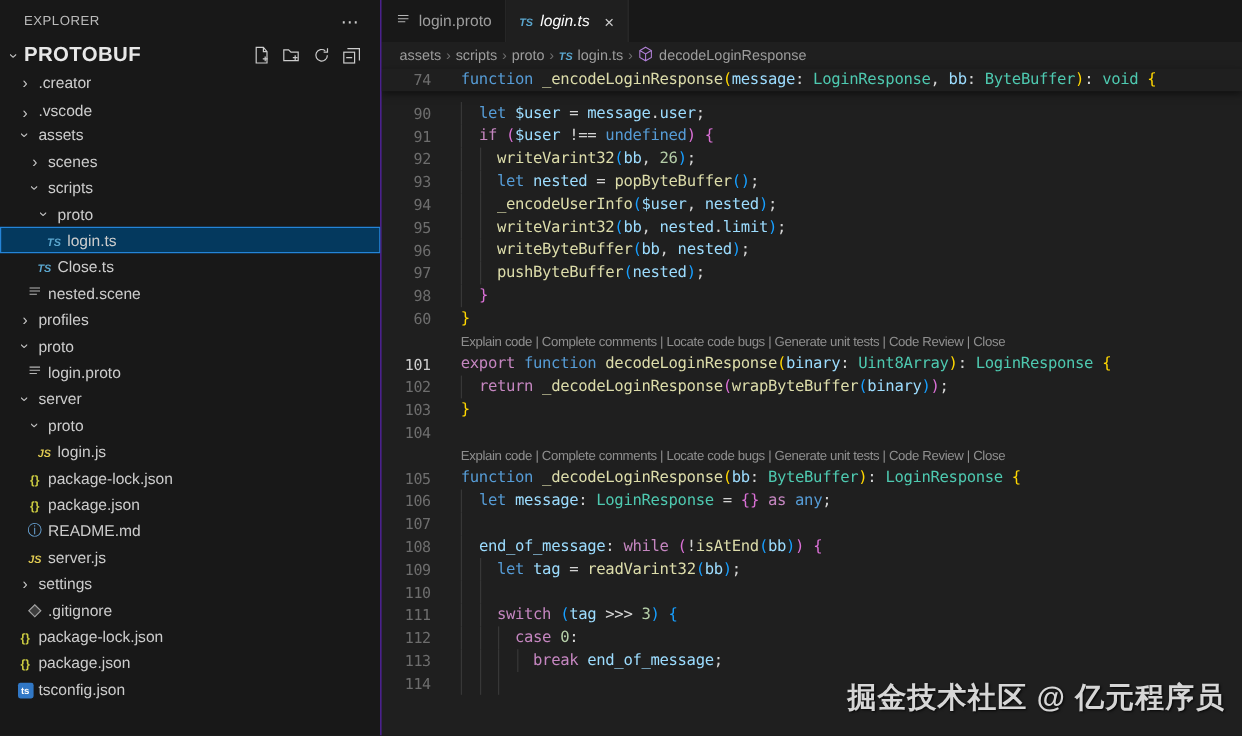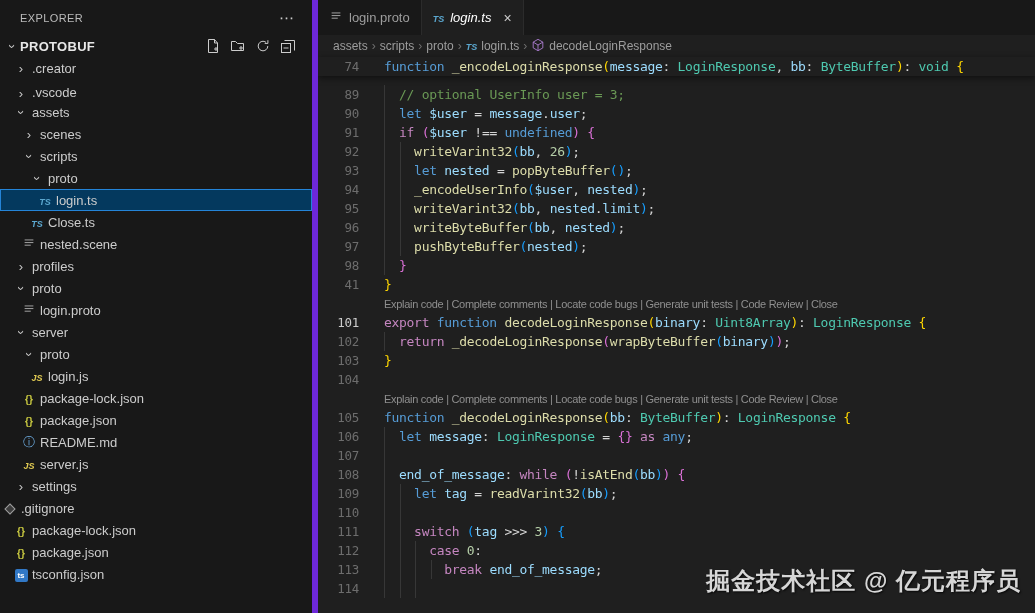--- a/index.html
+++ b/index.html
@@ -1,28 +1,28 @@
 <!DOCTYPE html>
 <html><head>
 <meta charset="utf-8">
 <style>
   * { margin:0; padding:0; box-sizing:border-box; }
   html,body { width:1035px; height:613px; overflow:hidden; background:#1f1f1f;
     font-family:"Liberation Sans", sans-serif; }
   .app { display:flex; width:1035px; height:613px; position:relative; }
 
   
-  .sidebar { width:318px; height:613px; background:#181818; border-right:6px solid #6d28d9;
+  .sidebar { width:318px; height:613px; background:#181818; border-right:1px solid #6d28d9;
     color:#cccccc; flex:none; overflow:hidden; }
   .sb-header { height:35px; display:flex; align-items:center; padding:0 14px 0 20px; }
   .sb-title { font-size:11px; letter-spacing:.4px; color:#bbbbbb; }
   .more-actions { margin-left:auto; color:#cccccc; font-size:15px; cursor:pointer; padding:0 4px; }
   .more-actions::before { content:"\22EF"; }
   .sb-section { height:22px; display:flex; align-items:center; padding:0 16px 0 4px; }
-  .sb-section .lbl { font-size:13px; font-weight:bold; color:#e7e7e7; letter-spacing:.3px; }
+  .sb-section .lbl { font-size:17px; font-weight:bold; color:#e7e7e7; letter-spacing:.3px; }
   .sb-actions { margin-left:auto; display:flex; gap:9px; align-items:center; }
   .sb-actions .act { width:16px; height:16px; display:inline-flex; cursor:pointer; }
   .sb-actions svg { width:16px; height:16px; }
 
   .tree { width:100%; }
   .row { height:22px; display:flex; align-items:center; font-size:13px; color:#cccccc;
     cursor:pointer; white-space:nowrap; border:1px solid transparent; }
   .row.sel { background:#04395e; border:1px solid #2484d8; }
   .slot { width:16px; flex:none; display:inline-flex; align-items:center; justify-content:center; }
   .twisty { display:inline-flex; font-size:13px; color:#c5c5c5; line-height:1; }
@@ -238,21 +238,21 @@
             <span><span class="ic-js">JS</span></span>
           </span>
           <span class="lbl">server.js</span>
         </div>
         <div class="row" style="padding-left: 12px;">
           <span class="slot">
             <span class="twisty"></span>
           </span>
           <span class="lbl">settings</span>
         </div>
-        <div class="row" style="padding-left: 1px;">
+        <div class="row" style="padding-left: 20px;">
           <span class="slot">
             <span><span class="ic-git"></span></span>
           </span>
           <span class="lbl">.gitignore</span>
         </div>
         <div class="row" style="padding-left: 12px;">
           <span class="slot">
             <span><span class="ic-json">{}</span></span>
           </span>
           <span class="lbl">package-lock.json</span>
@@ -309,31 +309,30 @@
                 <path d="M8 1.5l5.5 3.2v6.6L8 14.5l-5.5-3.2V4.7z M2.5 4.7L8 8l5.5-3.3 M8 8v6.5" fill="none" stroke="#b180d7"></path>
               </svg></span></span>
           <span>decodeLoginResponse</span>
         </span>
       </div>
     <div class="sticky code-font">
         <div class="cl"><span class="ln">74</span><span class="lc"><span style="color: rgb(86, 156, 214);">function </span><span style="color: rgb(220, 220, 170);">_encodeLoginResponse</span><span style="color: rgb(255, 215, 0);">(</span><span style="color: rgb(156, 220, 254);">message</span><span style="color: rgb(212, 212, 212);">: </span><span style="color: rgb(78, 201, 176);">LoginResponse</span><span style="color: rgb(212, 212, 212);">, </span><span style="color: rgb(156, 220, 254);">bb</span><span style="color: rgb(212, 212, 212);">: </span><span style="color: rgb(78, 201, 176);">ByteBuffer</span><span style="color: rgb(255, 215, 0);">)</span><span style="color: rgb(212, 212, 212);">: </span><span style="color: rgb(78, 201, 176);">void </span><span style="color: rgb(255, 215, 0);">{</span></span></div>
       </div>
     <div class="spacer"></div>
     <div class="code-area code-font">
-        <div class="cl"><span class="ln">89</span><span class="lc"><span class="guide" style="left: 0ch;"></span><span style="color: rgb(212, 212, 212);">  </span><span style="color: rgb(106, 153, 85);">// optional UserInfo user = 3;</span></span></div>
         <div class="cl"><span class="ln">90</span><span class="lc"><span class="guide" style="left: 0ch;"></span><span style="color: rgb(212, 212, 212);">  </span><span style="color: rgb(86, 156, 214);">let </span><span style="color: rgb(156, 220, 254);">$user</span><span style="color: rgb(212, 212, 212);"> = </span><span style="color: rgb(156, 220, 254);">message</span><span style="color: rgb(212, 212, 212);">.</span><span style="color: rgb(156, 220, 254);">user</span><span style="color: rgb(212, 212, 212);">;</span></span></div>
         <div class="cl"><span class="ln">91</span><span class="lc"><span class="guide" style="left: 0ch;"></span><span style="color: rgb(212, 212, 212);">  </span><span style="color: rgb(197, 134, 192);">if </span><span style="color: rgb(218, 112, 214);">(</span><span style="color: rgb(156, 220, 254);">$user</span><span style="color: rgb(212, 212, 212);"> !== </span><span style="color: rgb(86, 156, 214);">undefined</span><span style="color: rgb(218, 112, 214);">)</span><span style="color: rgb(212, 212, 212);"> </span><span style="color: rgb(218, 112, 214);">{</span></span></div>
         <div class="cl"><span class="ln">92</span><span class="lc"><span class="guide" style="left: 0ch;"></span><span class="guide" style="left: 2ch;"></span><span style="color: rgb(212, 212, 212);">    </span><span style="color: rgb(220, 220, 170);">writeVarint32</span><span style="color: rgb(23, 159, 255);">(</span><span style="color: rgb(156, 220, 254);">bb</span><span style="color: rgb(212, 212, 212);">, </span><span style="color: rgb(181, 206, 168);">26</span><span style="color: rgb(23, 159, 255);">)</span><span style="color: rgb(212, 212, 212);">;</span></span></div>
         <div class="cl"><span class="ln">93</span><span class="lc"><span class="guide" style="left: 0ch;"></span><span class="guide" style="left: 2ch;"></span><span style="color: rgb(212, 212, 212);">    </span><span style="color: rgb(86, 156, 214);">let </span><span style="color: rgb(156, 220, 254);">nested</span><span style="color: rgb(212, 212, 212);"> = </span><span style="color: rgb(220, 220, 170);">popByteBuffer</span><span style="color: rgb(23, 159, 255);">(</span><span style="color: rgb(23, 159, 255);">)</span><span style="color: rgb(212, 212, 212);">;</span></span></div>
         <div class="cl"><span class="ln">94</span><span class="lc"><span class="guide" style="left: 0ch;"></span><span class="guide" style="left: 2ch;"></span><span style="color: rgb(212, 212, 212);">    </span><span style="color: rgb(220, 220, 170);">_encodeUserInfo</span><span style="color: rgb(23, 159, 255);">(</span><span style="color: rgb(156, 220, 254);">$user</span><span style="color: rgb(212, 212, 212);">, </span><span style="color: rgb(156, 220, 254);">nested</span><span style="color: rgb(23, 159, 255);">)</span><span style="color: rgb(212, 212, 212);">;</span></span></div>
         <div class="cl"><span class="ln">95</span><span class="lc"><span class="guide" style="left: 0ch;"></span><span class="guide" style="left: 2ch;"></span><span style="color: rgb(212, 212, 212);">    </span><span style="color: rgb(220, 220, 170);">writeVarint32</span><span style="color: rgb(23, 159, 255);">(</span><span style="color: rgb(156, 220, 254);">bb</span><span style="color: rgb(212, 212, 212);">, </span><span style="color: rgb(156, 220, 254);">nested</span><span style="color: rgb(212, 212, 212);">.</span><span style="color: rgb(156, 220, 254);">limit</span><span style="color: rgb(23, 159, 255);">)</span><span style="color: rgb(212, 212, 212);">;</span></span></div>
         <div class="cl"><span class="ln">96</span><span class="lc"><span class="guide" style="left: 0ch;"></span><span class="guide" style="left: 2ch;"></span><span style="color: rgb(212, 212, 212);">    </span><span style="color: rgb(220, 220, 170);">writeByteBuffer</span><span style="color: rgb(23, 159, 255);">(</span><span style="color: rgb(156, 220, 254);">bb</span><span style="color: rgb(212, 212, 212);">, </span><span style="color: rgb(156, 220, 254);">nested</span><span style="color: rgb(23, 159, 255);">)</span><span style="color: rgb(212, 212, 212);">;</span></span></div>
         <div class="cl"><span class="ln">97</span><span class="lc"><span class="guide" style="left: 0ch;"></span><span class="guide" style="left: 2ch;"></span><span style="color: rgb(212, 212, 212);">    </span><span style="color: rgb(220, 220, 170);">pushByteBuffer</span><span style="color: rgb(23, 159, 255);">(</span><span style="color: rgb(156, 220, 254);">nested</span><span style="color: rgb(23, 159, 255);">)</span><span style="color: rgb(212, 212, 212);">;</span></span></div>
         <div class="cl"><span class="ln">98</span><span class="lc"><span class="guide" style="left: 0ch;"></span><span style="color: rgb(212, 212, 212);">  </span><span style="color: rgb(218, 112, 214);">}</span></span></div>
-        <div class="cl"><span class="ln">41</span><span class="lc"><span style="color: rgb(255, 215, 0);">}</span></span></div>
+        <div class="cl"><span class="ln">60</span><span class="lc"><span style="color: rgb(255, 215, 0);">}</span></span></div>
         <div class="lens-row">
           <span class="ln"></span>
           <span class="lens"><span class="lens-link">Explain code</span><span class="lens-sep"> | </span><span class="lens-link">Complete comments</span><span class="lens-sep"> | </span><span class="lens-link">Locate code bugs</span><span class="lens-sep"> | </span><span class="lens-link">Generate unit tests</span><span class="lens-sep"> | </span><span class="lens-link">Code Review</span><span class="lens-sep"> | </span><span class="lens-link">Close</span></span>
         </div>
         <div class="cl cur"><span class="ln">101</span><span class="lc"><span style="color: rgb(197, 134, 192);">export </span><span style="color: rgb(86, 156, 214);">function </span><span style="color: rgb(220, 220, 170);">decodeLoginResponse</span><span style="color: rgb(255, 215, 0);">(</span><span style="color: rgb(156, 220, 254);">binary</span><span style="color: rgb(212, 212, 212);">: </span><span style="color: rgb(78, 201, 176);">Uint8Array</span><span style="color: rgb(255, 215, 0);">)</span><span style="color: rgb(212, 212, 212);">: </span><span style="color: rgb(78, 201, 176);">LoginResponse </span><span style="color: rgb(255, 215, 0);">{</span></span></div>
         <div class="cl"><span class="ln">102</span><span class="lc"><span class="guide" style="left: 0ch;"></span><span style="color: rgb(212, 212, 212);">  </span><span style="color: rgb(197, 134, 192);">return </span><span style="color: rgb(220, 220, 170);">_decodeLoginResponse</span><span style="color: rgb(218, 112, 214);">(</span><span style="color: rgb(220, 220, 170);">wrapByteBuffer</span><span style="color: rgb(23, 159, 255);">(</span><span style="color: rgb(156, 220, 254);">binary</span><span style="color: rgb(23, 159, 255);">)</span><span style="color: rgb(218, 112, 214);">)</span><span style="color: rgb(212, 212, 212);">;</span></span></div>
         <div class="cl"><span class="ln">103</span><span class="lc"><span style="color: rgb(255, 215, 0);">}</span></span></div>
         <div class="cl"><span class="ln">104</span><span class="lc"></span></div>
         <div class="lens-row">
           <span class="ln"></span>

